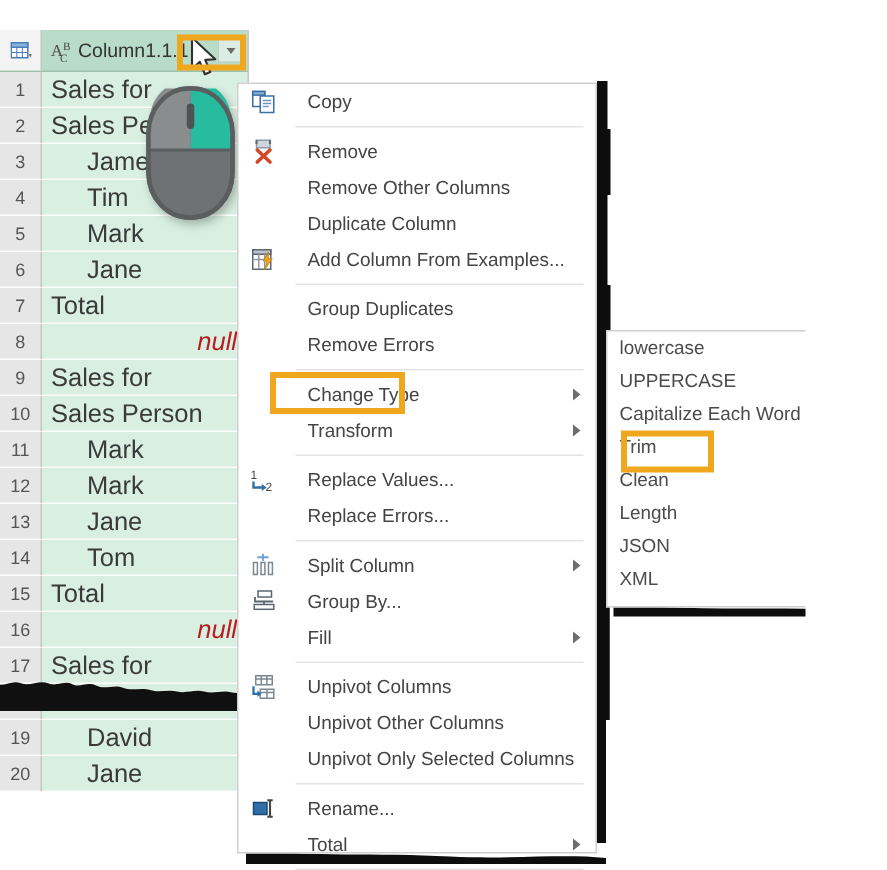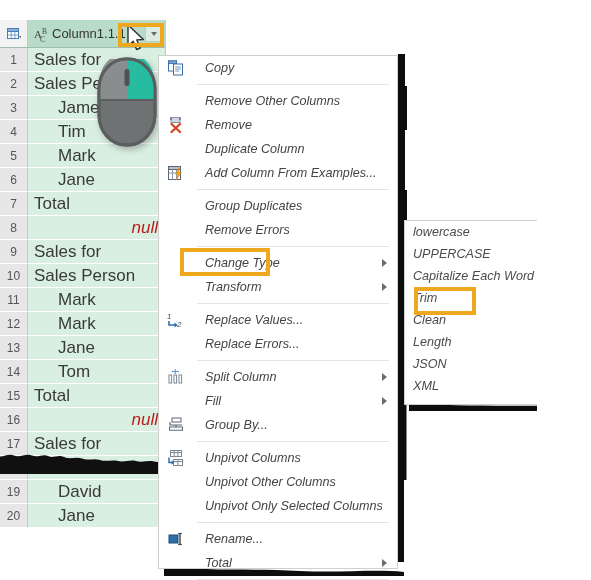--- a/index.html
+++ b/index.html
@@ -129,21 +129,20 @@
   }
 
   
   #cursor { position: absolute; left: 126px; top: 4px; width: 22px; height: 30px; }
 
   
   .menu {
     position: absolute;
     background: #ffffff;
     border: 1px solid #cfcfcf;
-    font-style: italic;
   }
   #main-menu { left: 158px; top: 35px; width: 240px; height: 514px; }
   .mi {
     position: relative;
     display: flex;
     align-items: center;
     height: 24px;
     padding-left: 46px;
     font-size: 12.6px;
     color: #444;
@@ -344,32 +343,32 @@
             <rect x="6.5" y="5" width="9" height="11" fill="#fff" stroke="#3a6ea5"></rect>
             <line x1="8.2" y1="8" x2="13.8" y2="8" stroke="#6e96c4"></line>
             <line x1="8.2" y1="10" x2="13.8" y2="10" stroke="#6e96c4"></line>
             <line x1="8.2" y1="12" x2="12.2" y2="12" stroke="#6e96c4"></line>
           </svg>
         </span>
         <span>Copy</span>
       </div>
       <div class="sep"></div>
       <div class="mi">
-        <span>Remove Other Columns</span>
-      </div>
-      <div class="mi">
         <span class="mico">
           <svg width="18" height="18" viewBox="0 0 18 18">
             <rect x="4" y="1.5" width="9" height="5" fill="#cfd6de" stroke="#8c98a6"></rect>
             <line x1="4" y1="1.5" x2="4" y2="4" stroke="#5b6672" stroke-width="1.4"></line>
             <line x1="13" y1="1.5" x2="13" y2="4" stroke="#5b6672" stroke-width="1.4"></line>
             <path d="M4.5,8 L13,16 M13,8 L4.5,16" stroke="#d24726" stroke-width="2.4" stroke-linecap="round"></path>
           </svg>
         </span>
         <span>Remove</span>
+      </div>
+      <div class="mi">
+        <span>Remove Other Columns</span>
       </div>
       <div class="mi">
         <span>Duplicate Column</span>
       </div>
       <div class="mi">
         <span class="mico">
           <svg width="18" height="18" viewBox="0 0 18 18">
             <rect x="1.5" y="2.5" width="12" height="13" fill="#fff" stroke="#5b6672"></rect>
             <rect x="1.5" y="2.5" width="12" height="3" fill="#b8c2cc" stroke="#5b6672"></rect>
             <line x1="5.5" y1="5.5" x2="5.5" y2="15.5" stroke="#8c98a6"></line>
@@ -419,33 +418,33 @@
             <rect x="7" y="7" width="2.6" height="8" fill="#fff" stroke="#7a8894"></rect>
             <rect x="12" y="7" width="2.6" height="8" fill="#fff" stroke="#7a8894"></rect>
             <line x1="4.5" y1="3.5" x2="12" y2="3.5" stroke="#6b9fd4" stroke-width="1.2"></line>
             <path d="M8.3,1.2 L8.3,6" stroke="#6b9fd4" stroke-width="1.2"></path>
           </svg>
         </span>
         <span>Split Column</span>
         <span class="arrow"></span>
       </div>
       <div class="mi">
-        <span>Fill</span>
-        <span class="arrow"></span>
-      </div>
-      <div class="mi">
         <span class="mico">
           <svg width="18" height="18" viewBox="0 0 18 18">
             <rect x="5" y="2" width="9" height="4" fill="#fff" stroke="#5b6672"></rect>
             <rect x="2.5" y="11" width="13" height="3.2" fill="#fff" stroke="#5b6672"></rect>
             <path d="M3,6 L3,9 L15,9" stroke="#5b6672" stroke-width="1.2" fill="none"></path>
             <line x1="9" y1="9" x2="9" y2="11" stroke="#5b6672" stroke-width="1.2"></line>
           </svg>
         </span>
         <span>Group By...</span>
+      </div>
+      <div class="mi">
+        <span>Fill</span>
+        <span class="arrow"></span>
       </div>
       <div class="sep"></div>
       <div class="mi">
         <span class="mico">
           <svg width="18" height="18" viewBox="0 0 18 18">
             <rect x="3.5" y="1.5" width="11" height="6" fill="#fff" stroke="#7a8894"></rect>
             <line x1="3.5" y1="3.6" x2="14.5" y2="3.6" stroke="#7a8894"></line>
             <line x1="7.2" y1="1.5" x2="7.2" y2="7.5" stroke="#7a8894"></line>
             <line x1="10.9" y1="1.5" x2="10.9" y2="7.5" stroke="#7a8894"></line>
             <rect x="6.5" y="10.5" width="9" height="6" fill="#fff" stroke="#7a8894"></rect>

